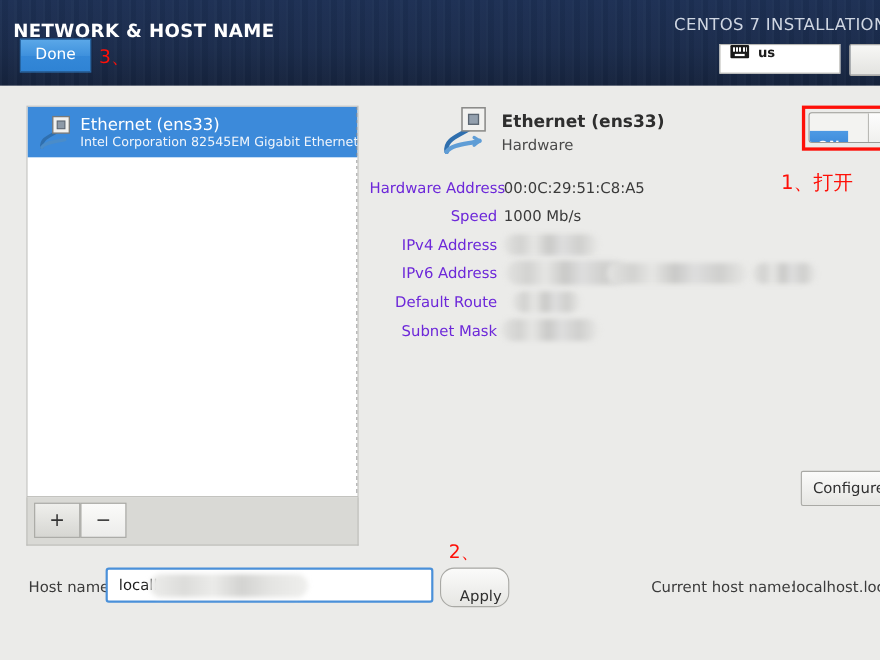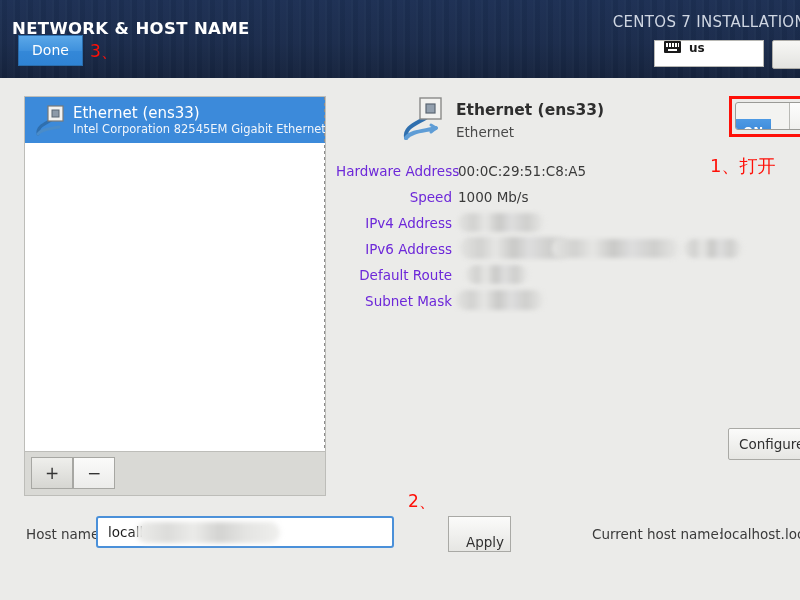--- a/index.html
+++ b/index.html
@@ -411,28 +411,27 @@
     filter: blur(2.6px);
     pointer-events: none;
   }
   .apply-button {
     position: absolute;
     left: 400px;
     top: 438px;
     width: 63px;
     height: 32px;
     border: 1px solid #a9a9a5;
-    border-radius: 0;
+    border-radius: 13px;
     background: linear-gradient(180deg,#fbfbfa 0%,#e6e6e3 100%);
     font-size: 13.5px;
     color: #303030;
     font-family: "DejaVu Sans", "Liberation Sans", sans-serif;
     cursor: pointer;
     padding: 17px;
-    margin-left: 48px;
   }
   .annot-2 {
     position: absolute;
     left: 408px;
     top: 412px;
     color: #fe1008;
     font-size: 17px;
   }
   .current-host-label {
     position: absolute;
@@ -502,21 +501,21 @@
           <svg width="44" height="46" viewBox="0 0 44 46">
             <path d="M4 42 C 2 31, 14 28, 25 21" stroke="#2f6fae" stroke-width="4" fill="none" stroke-linecap="round"></path>
             <path d="M4 42 C 9 35, 23 35, 34 32" stroke="#5f9dd6" stroke-width="4" fill="none" stroke-linecap="round"></path>
             <path d="M34 32 L 29 29 M34 32 L 29 36" stroke="#5f9dd6" stroke-width="3" fill="none" stroke-linecap="round"></path>
             <rect x="18" y="2" width="21" height="21" fill="#f2f2f0" stroke="#8a8a88" stroke-width="1.4"></rect>
             <rect x="24" y="8" width="9" height="9" fill="#93a0ae" stroke="#5b6672" stroke-width="1.2"></rect>
           </svg>
         </span>
         <span>
           <div class="detail-name">Ethernet (ens33)</div>
-          <div class="detail-status">Ethernet</div>
+          <div class="detail-status">Hardware</div>
         </span>
       </div>
 
       <div class="toggle-wrap">
         <div class="toggle-on">ON</div>
         <div class="toggle-knob"></div>
       </div>
       <div class="toggle-highlight"></div>
       <div class="annot-1">1、打开</div>
 

